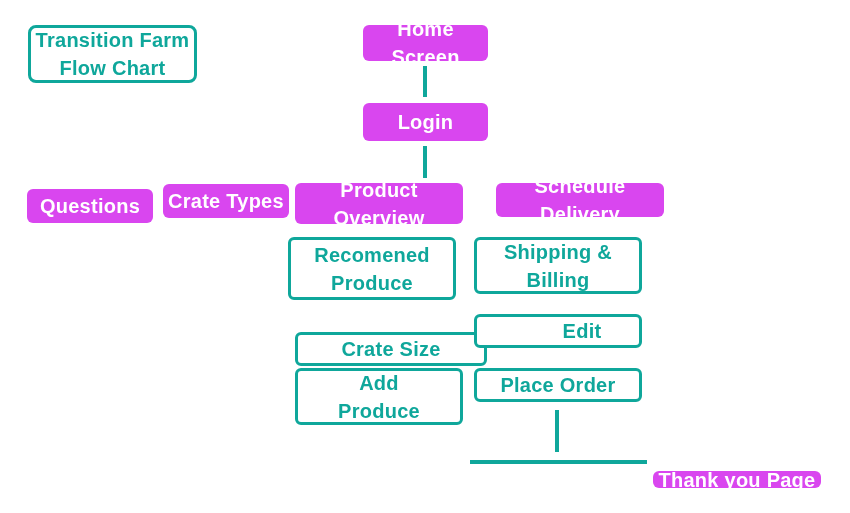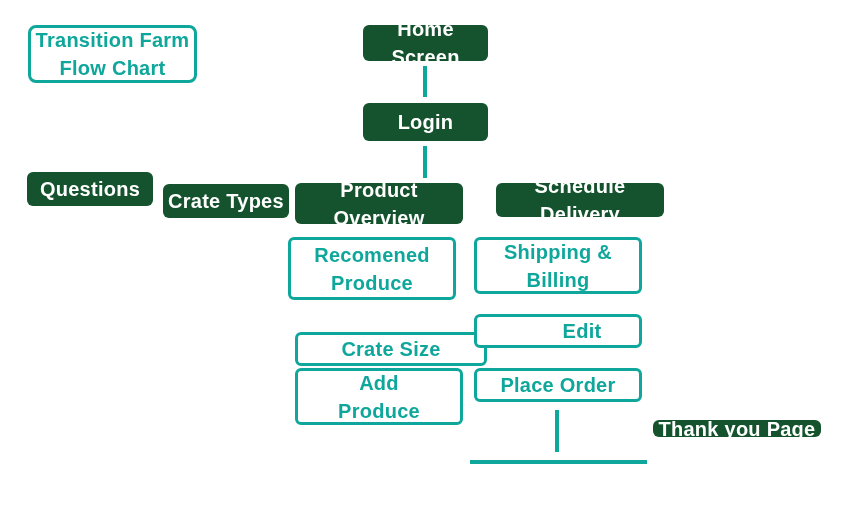--- a/index.html
+++ b/index.html
@@ -23,59 +23,59 @@
     text-align: center;
     font-size: 20px;
     font-weight: 700;
     letter-spacing: 0.25px;
     line-height: 1.4;
     border-radius: 6px;
     white-space: pre-line;
     box-sizing: border-box;
   }
   .filled {
-    background: #14532d;
+    background: #d946ef;
     color: #ffffff;
   }
   .outlined {
     background: #ffffff;
     border: 3px solid #0FA79B;
     color: #0FA79B;
   }
   .connector {
     position: absolute;
     background: #0FA79B;
   }
 
   
   #title-box            { left: 28px;  top: 25px;  width: 169px; height: 58px; border-radius: 8px; }
 
   
   #node-home-screen     { left: 363px; top: 25px;  width: 125px; height: 36px; }
   #node-login           { left: 363px; top: 103px; width: 125px; height: 38px; }
 
   
-  #node-questions         { left: 27px;  top: 172px; width: 126px; height: 34px; }
+  #node-questions         { left: 27px;  top: 189px; width: 126px; height: 34px; }
   #node-crate-types       { left: 163px; top: 184px; width: 126px; height: 34px; }
   #node-product-overview  { left: 295px; top: 183px; width: 168px; height: 41px; }
   #node-schedule-delivery { left: 474px; top: 183px; width: 168px; height: 34px; margin-left: 22px; }
 
   
   #node-recomened-produce { left: 288px; top: 237px; width: 168px; height: 63px; }
   #node-crate-size        { left: 295px; top: 332px; width: 192px; height: 34px; }
   #node-add-produce       { left: 295px; top: 368px; width: 168px; height: 57px; }
   #node-confirm-crate     { left: 295px; top: 445px; width: 168px; height: 34px; }
 
   
   #node-shipping-billing  { left: 474px; top: 237px; width: 168px; height: 57px; }
   #node-edit              { left: 474px; top: 314px; width: 168px; height: 34px; padding-left: 48px; }
   #node-place-order       { left: 474px; top: 368px; width: 168px; height: 34px; }
 
   
-  #node-thank-you-page    { left: 653px; top: 420px; width: 168px; height: 17px; text-align: right; }
+  #node-thank-you-page    { left: 653px; top: 471px; width: 168px; height: 17px; text-align: right; }
 
   
   #conn-home-login        { left: 423px; top: 66px;  width: 4px;   height: 31px; }
   #conn-login-row         { left: 423px; top: 146px; width: 4px;   height: 32px; }
   #conn-place-order-down  { left: 555px; top: 410px; width: 4px;   height: 42px; }
   #conn-confirm-thankyou  { left: 470px; top: 460px; width: 177px; height: 4px;  }
 </style>
 </head>
 <body>
 

